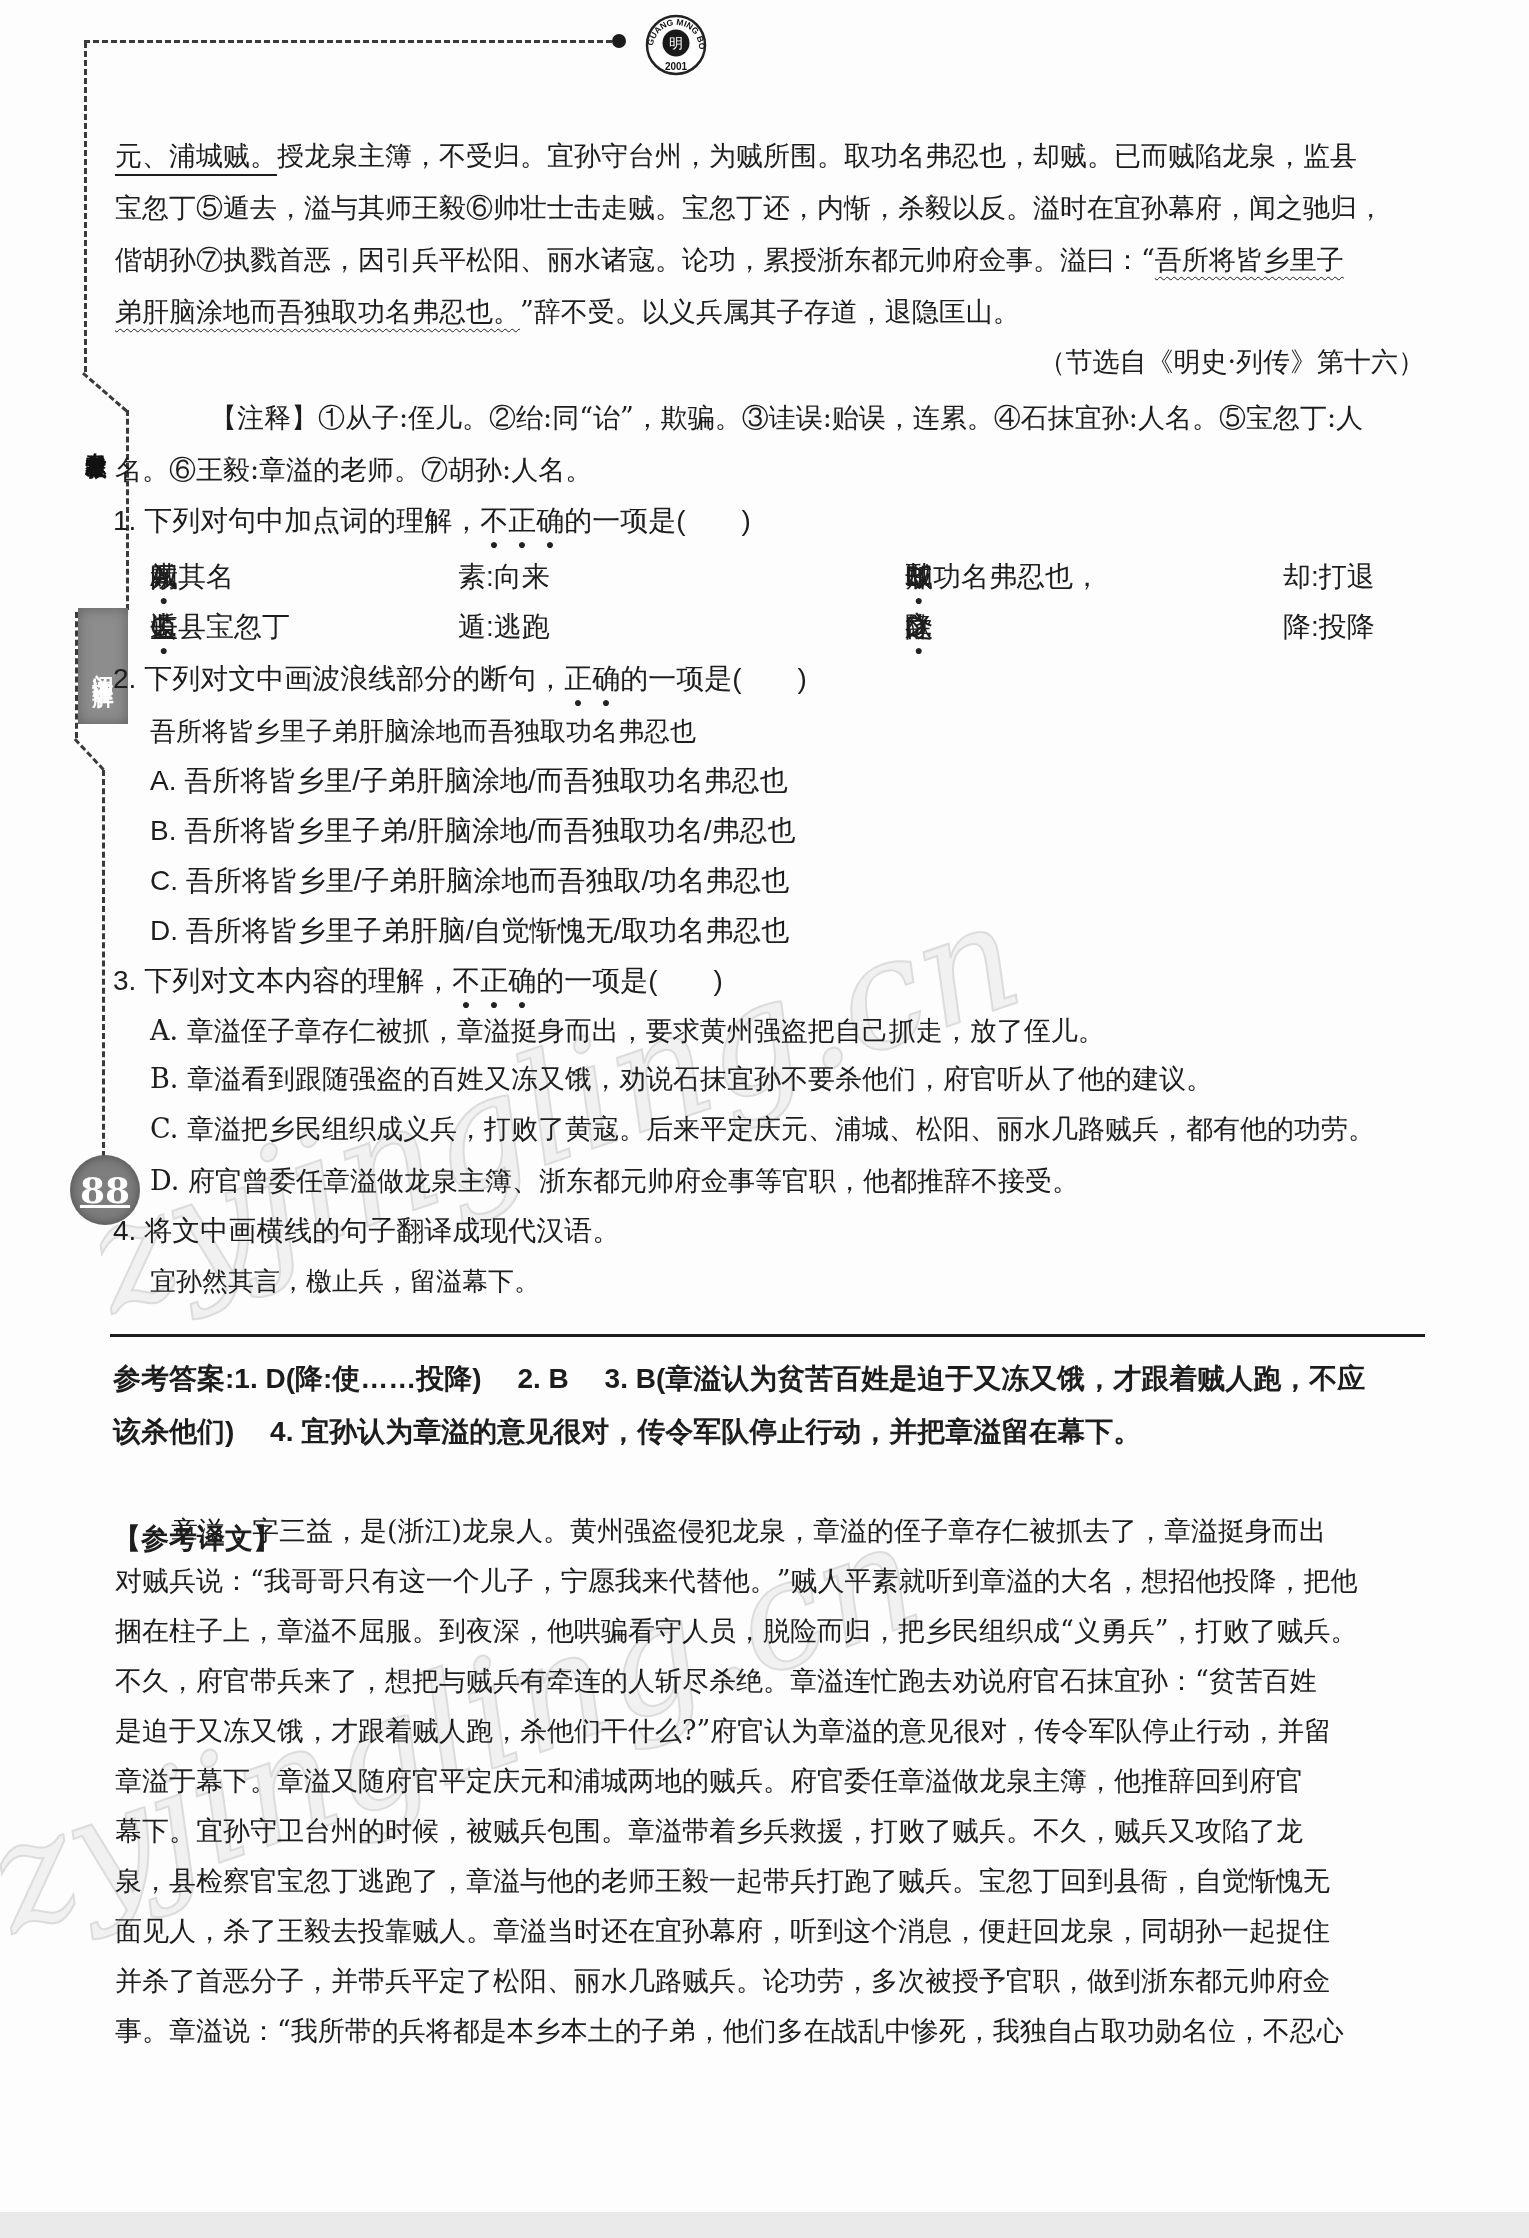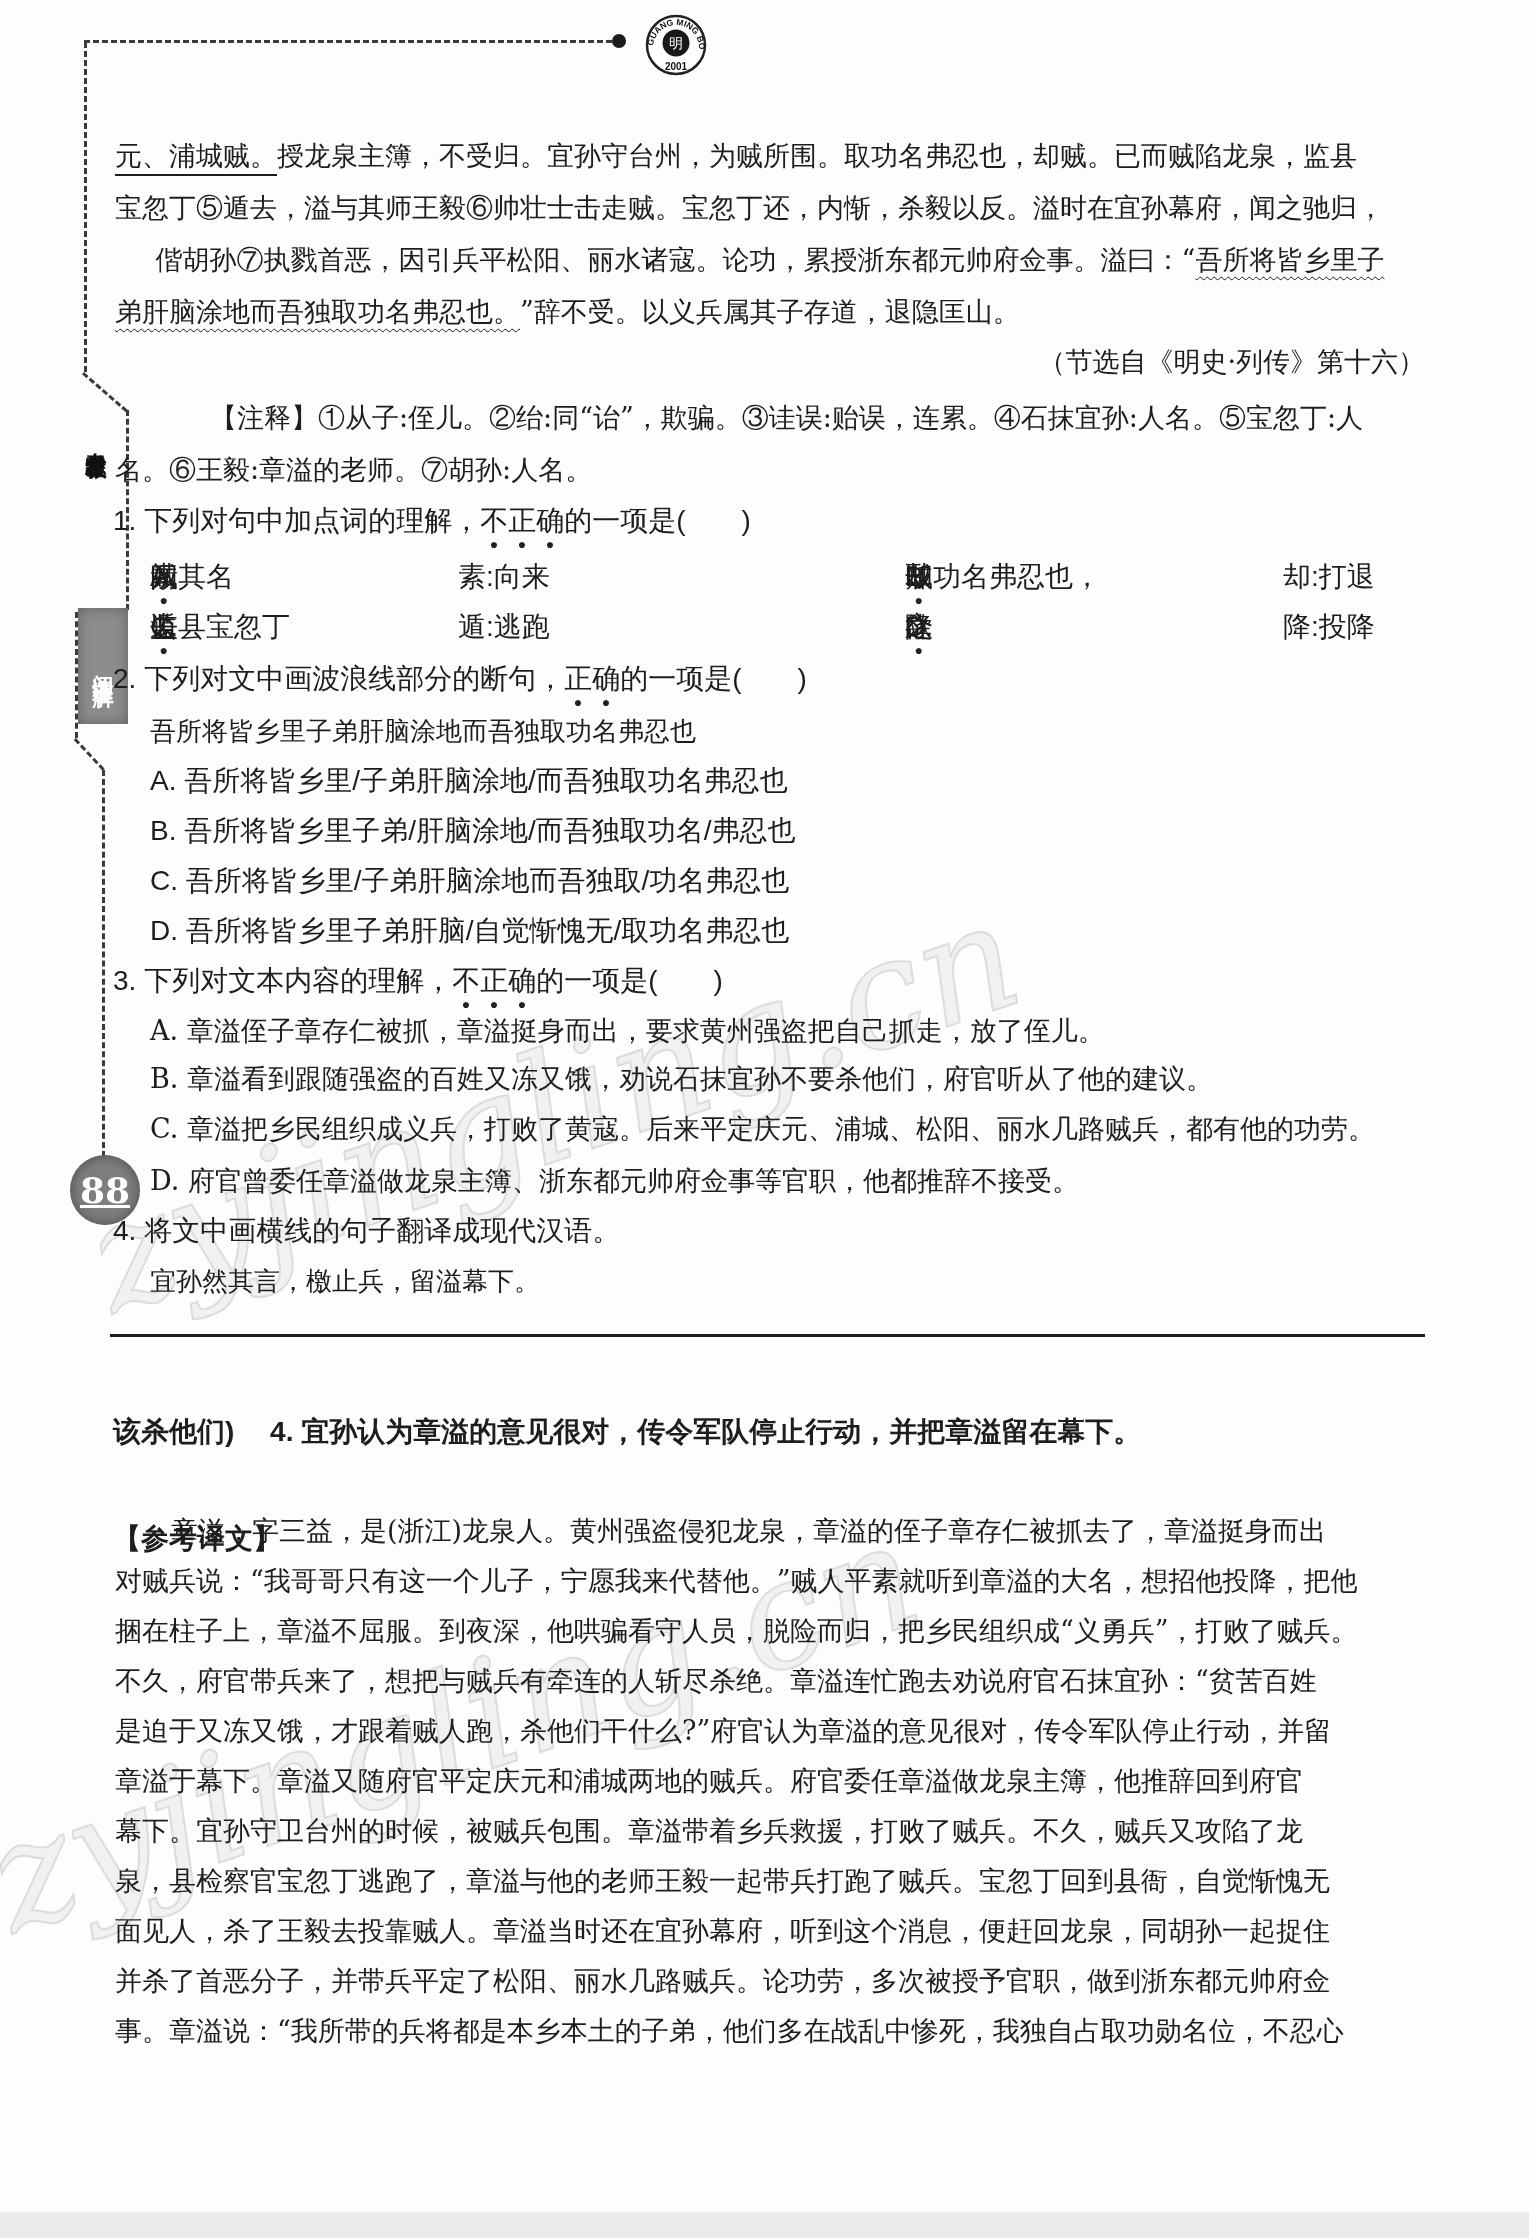--- a/index.html
+++ b/index.html
@@ -78,21 +78,21 @@
     <span class="vtxt">阅读理解</span>
   </div>
   <div class="abs page-badge" style="left:70px;top:1155px;text-decoration:underline;">
     <span>88</span>
   </div>
 
   <div class="abs pline kai" style="top:130px;">
     <span class="ul-line">元、浦城贼。</span><span>授龙泉主簿，不受归。宜孙守台州，为贼所围。取功名弗忍也，却贼。已而贼陷龙泉，监县</span>
   </div>
   <div class="abs pline kai" style="top:182px;">宝忽丁⑤遁去，溢与其师王毅⑥帅壮士击走贼。宝忽丁还，内惭，杀毅以反。溢时在宜孙幕府，闻之驰归，</div>
-  <div class="abs pline kai" style="top:234px;text-align:center;">
+  <div class="abs pline kai" style="top:234px;">
     <span>偕胡孙⑦执戮首恶，因引兵平松阳、丽水诸寇。论功，累授浙东都元帅府佥事。溢曰：“</span><span class="wavy">吾所将皆乡里子</span>
   </div>
   <div class="abs pline kai" style="top:286px;">
     <span class="wavy">弟肝脑涂地而吾独取功名弗忍也。</span><span>”辞不受。以义兵属其子存道，退隐匡山。</span>
   </div>
   <div class="abs pline kai src" style="top:336px;">（节选自《明史·列传》第十六）</div>
 
   <div class="abs pline kai" style="top:392px;left:148px;width:1277px;text-align:center;">【注释】①从子:侄儿。②绐:同“诒”，欺骗。③诖误:贻误，连累。④石抹宜孙:人名。⑤宝忽丁:人</div>
   <div class="abs pline kai" style="top:444px;">名。⑥王毅:章溢的老师。⑦胡孙:人名。</div>
 
@@ -149,20 +149,21 @@
   <div class="abs optline kai" style="top:1104px;font-size:27px;"><span>C.</span> <span>章溢把乡民组织成义兵，打败了黄寇。后来平定庆元、浦城、松阳、丽水几路贼兵，都有他的功劳。</span></div>
   <div class="abs optline kai" style="top:1156px;font-size:27px;"><span>D.</span> <span>府官曾委任章溢做龙泉主簿、浙东都元帅府佥事等官职，他都推辞不接受。</span></div>
 
   <div class="abs stem hei" style="top:1206px;">
     <span>4.</span> <span>将文中画横线的句子翻译成现代汉语。</span>
   </div>
   <div class="abs optline kai" style="top:1256px;font-size:26px;">宜孙然其言，檄止兵，留溢幕下。</div>
 
   <div class="abs divider" style="top:1334px;"></div>
 
+  <div class="abs ansline hei" style="top:1352px;">参考答案:1. D(降:使……投降)　 2. B 　3. B(章溢认为贫苦百姓是迫于又冻又饿，才跟着贼人跑，不应</div>
   <div class="abs ansline hei" style="top:1405px;">该杀他们)　 4. 宜孙认为章溢的意见很对，传令军队停止行动，并把章溢留在幕下。</div>
 
   <div class="abs ansline hei" style="top:1512px;">【参考译文】</div>
   <div class="abs transline kai" style="top:1506px;padding-left:56px;">章溢，字三益，是(浙江)龙泉人。黄州强盗侵犯龙泉，章溢的侄子章存仁被抓去了，章溢挺身而出</div>
   <div class="abs transline kai" style="top:1556px;">对贼兵说：“我哥哥只有这一个儿子，宁愿我来代替他。”贼人平素就听到章溢的大名，想招他投降，把他</div>
   <div class="abs transline kai" style="top:1606px;">捆在柱子上，章溢不屈服。到夜深，他哄骗看守人员，脱险而归，把乡民组织成“义勇兵”，打败了贼兵。</div>
   <div class="abs transline kai" style="top:1656px;">不久，府官带兵来了，想把与贼兵有牵连的人斩尽杀绝。章溢连忙跑去劝说府官石抹宜孙：“贫苦百姓</div>
   <div class="abs transline kai" style="top:1706px;">是迫于又冻又饿，才跟着贼人跑，杀他们干什么?”府官认为章溢的意见很对，传令军队停止行动，并留</div>
   <div class="abs transline kai" style="top:1756px;">章溢于幕下。章溢又随府官平定庆元和浦城两地的贼兵。府官委任章溢做龙泉主簿，他推辞回到府官</div>
   <div class="abs transline kai" style="top:1806px;">幕下。宜孙守卫台州的时候，被贼兵包围。章溢带着乡兵救援，打败了贼兵。不久，贼兵又攻陷了龙</div>

